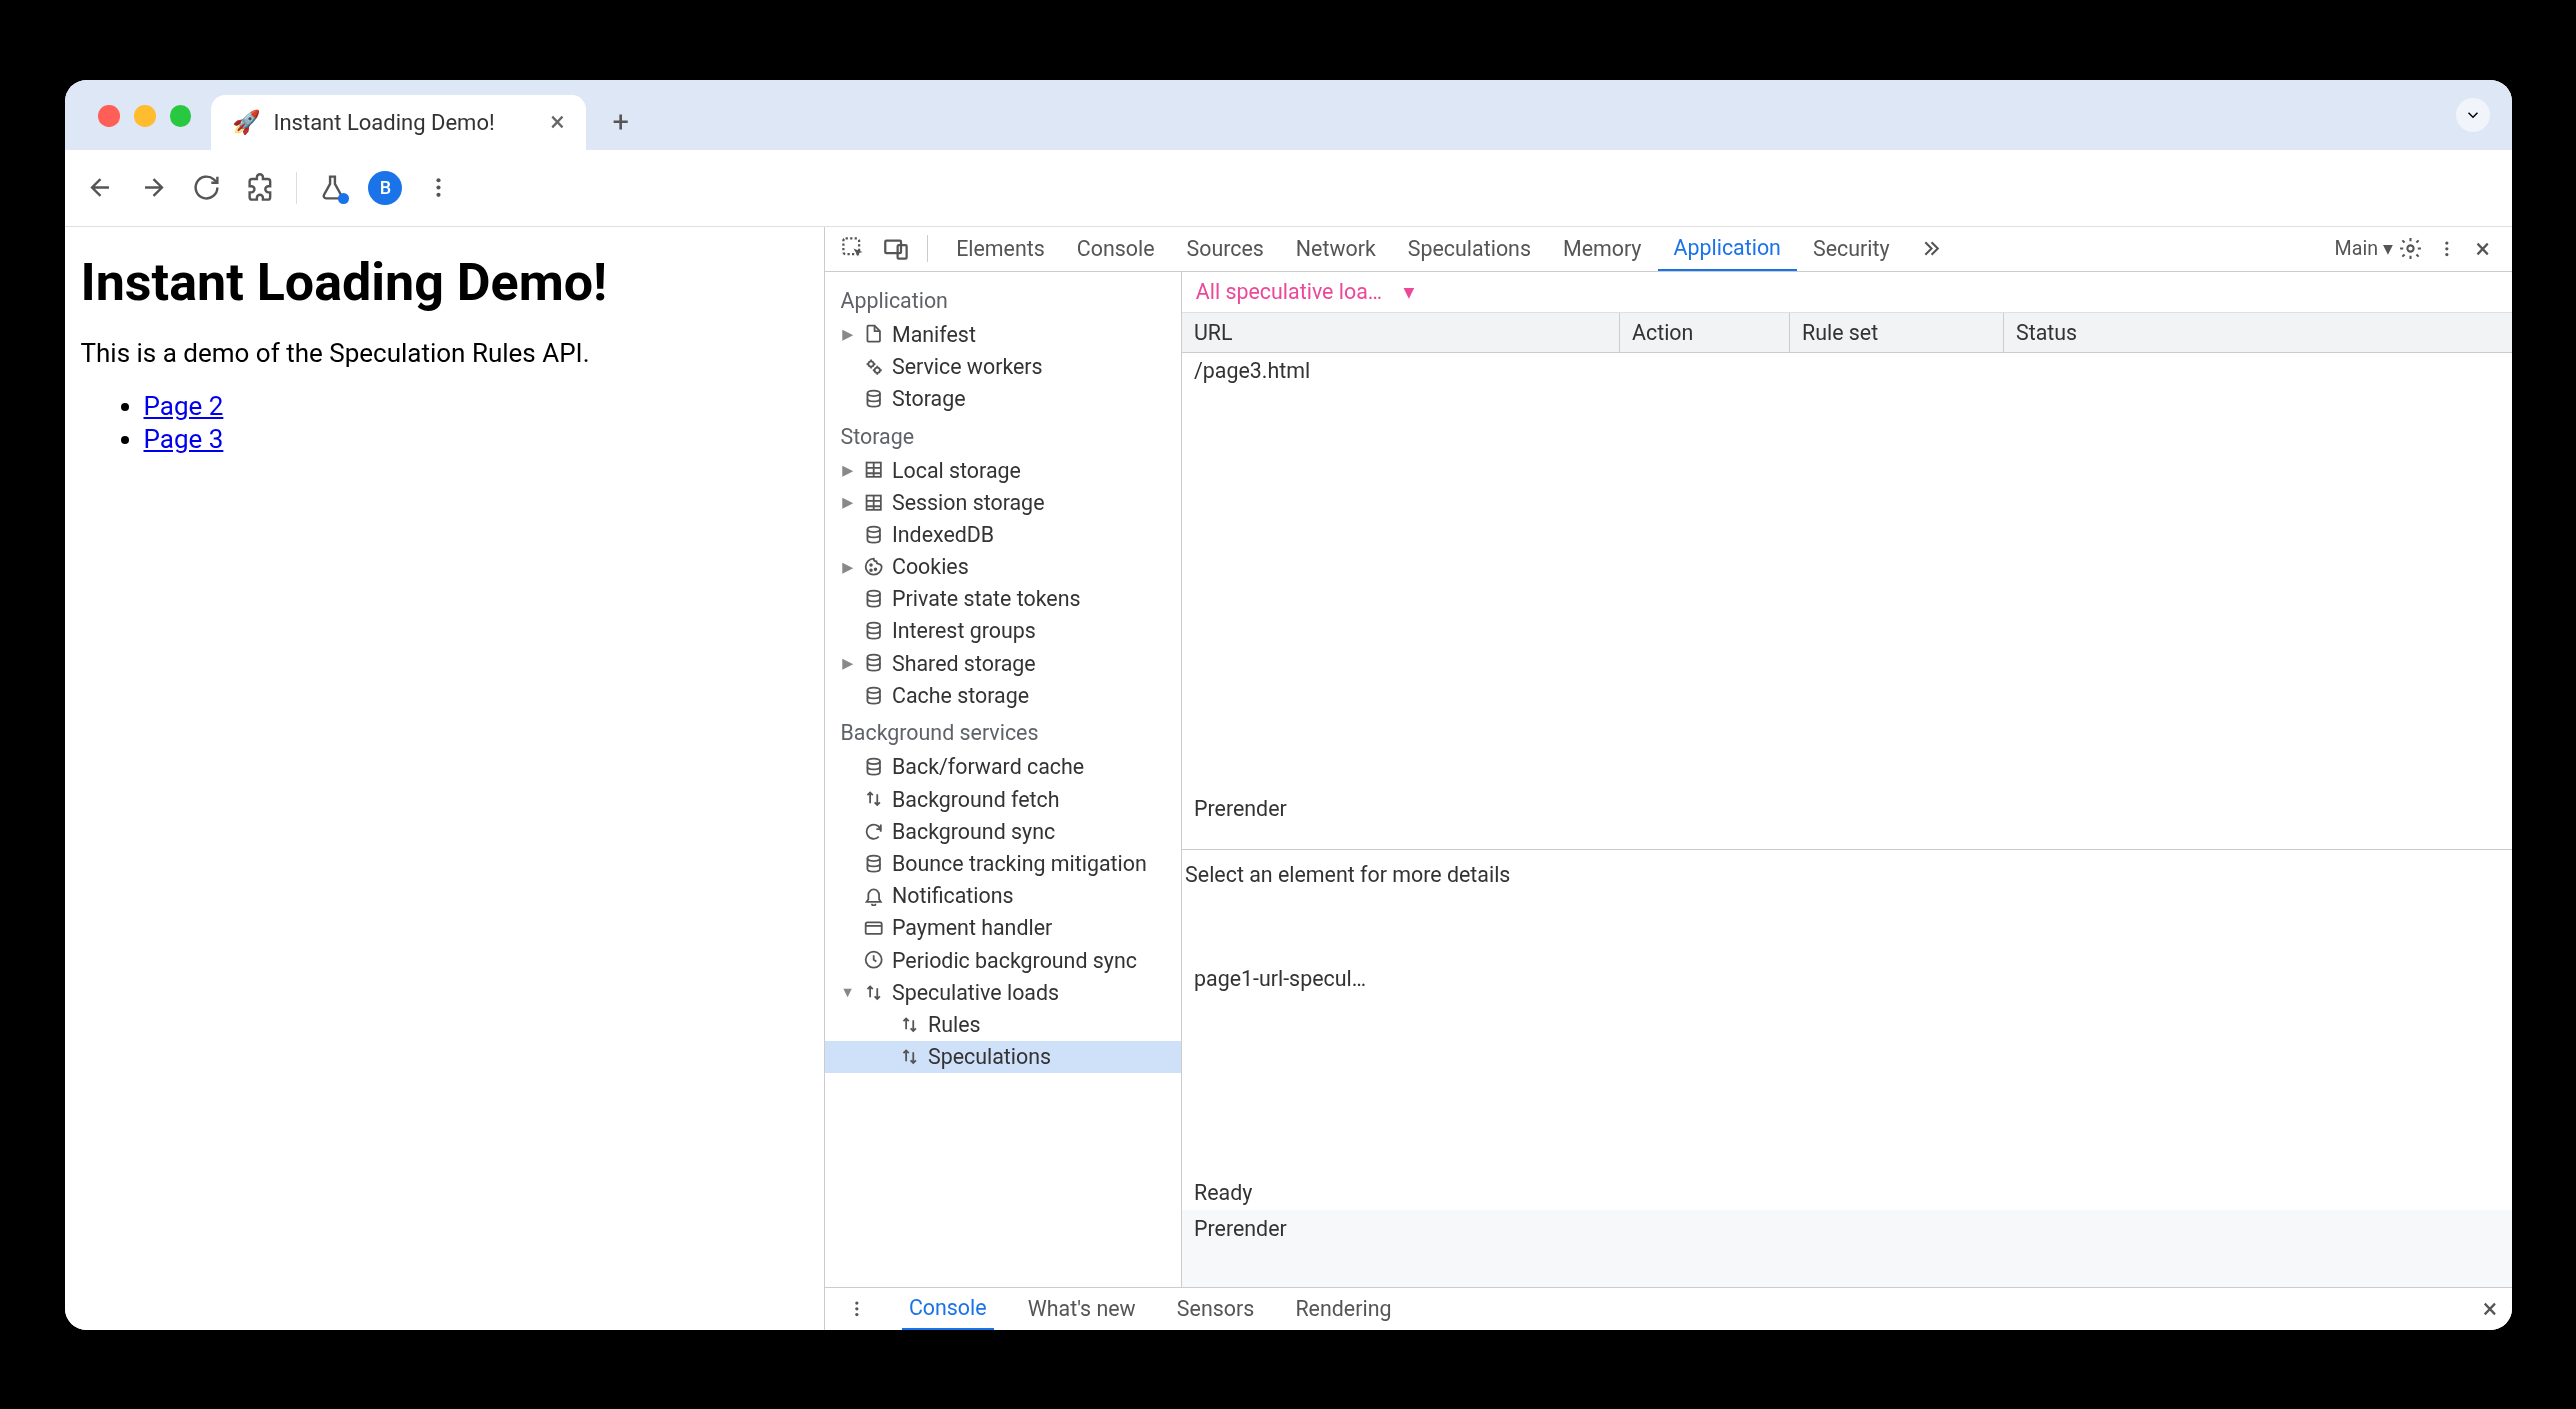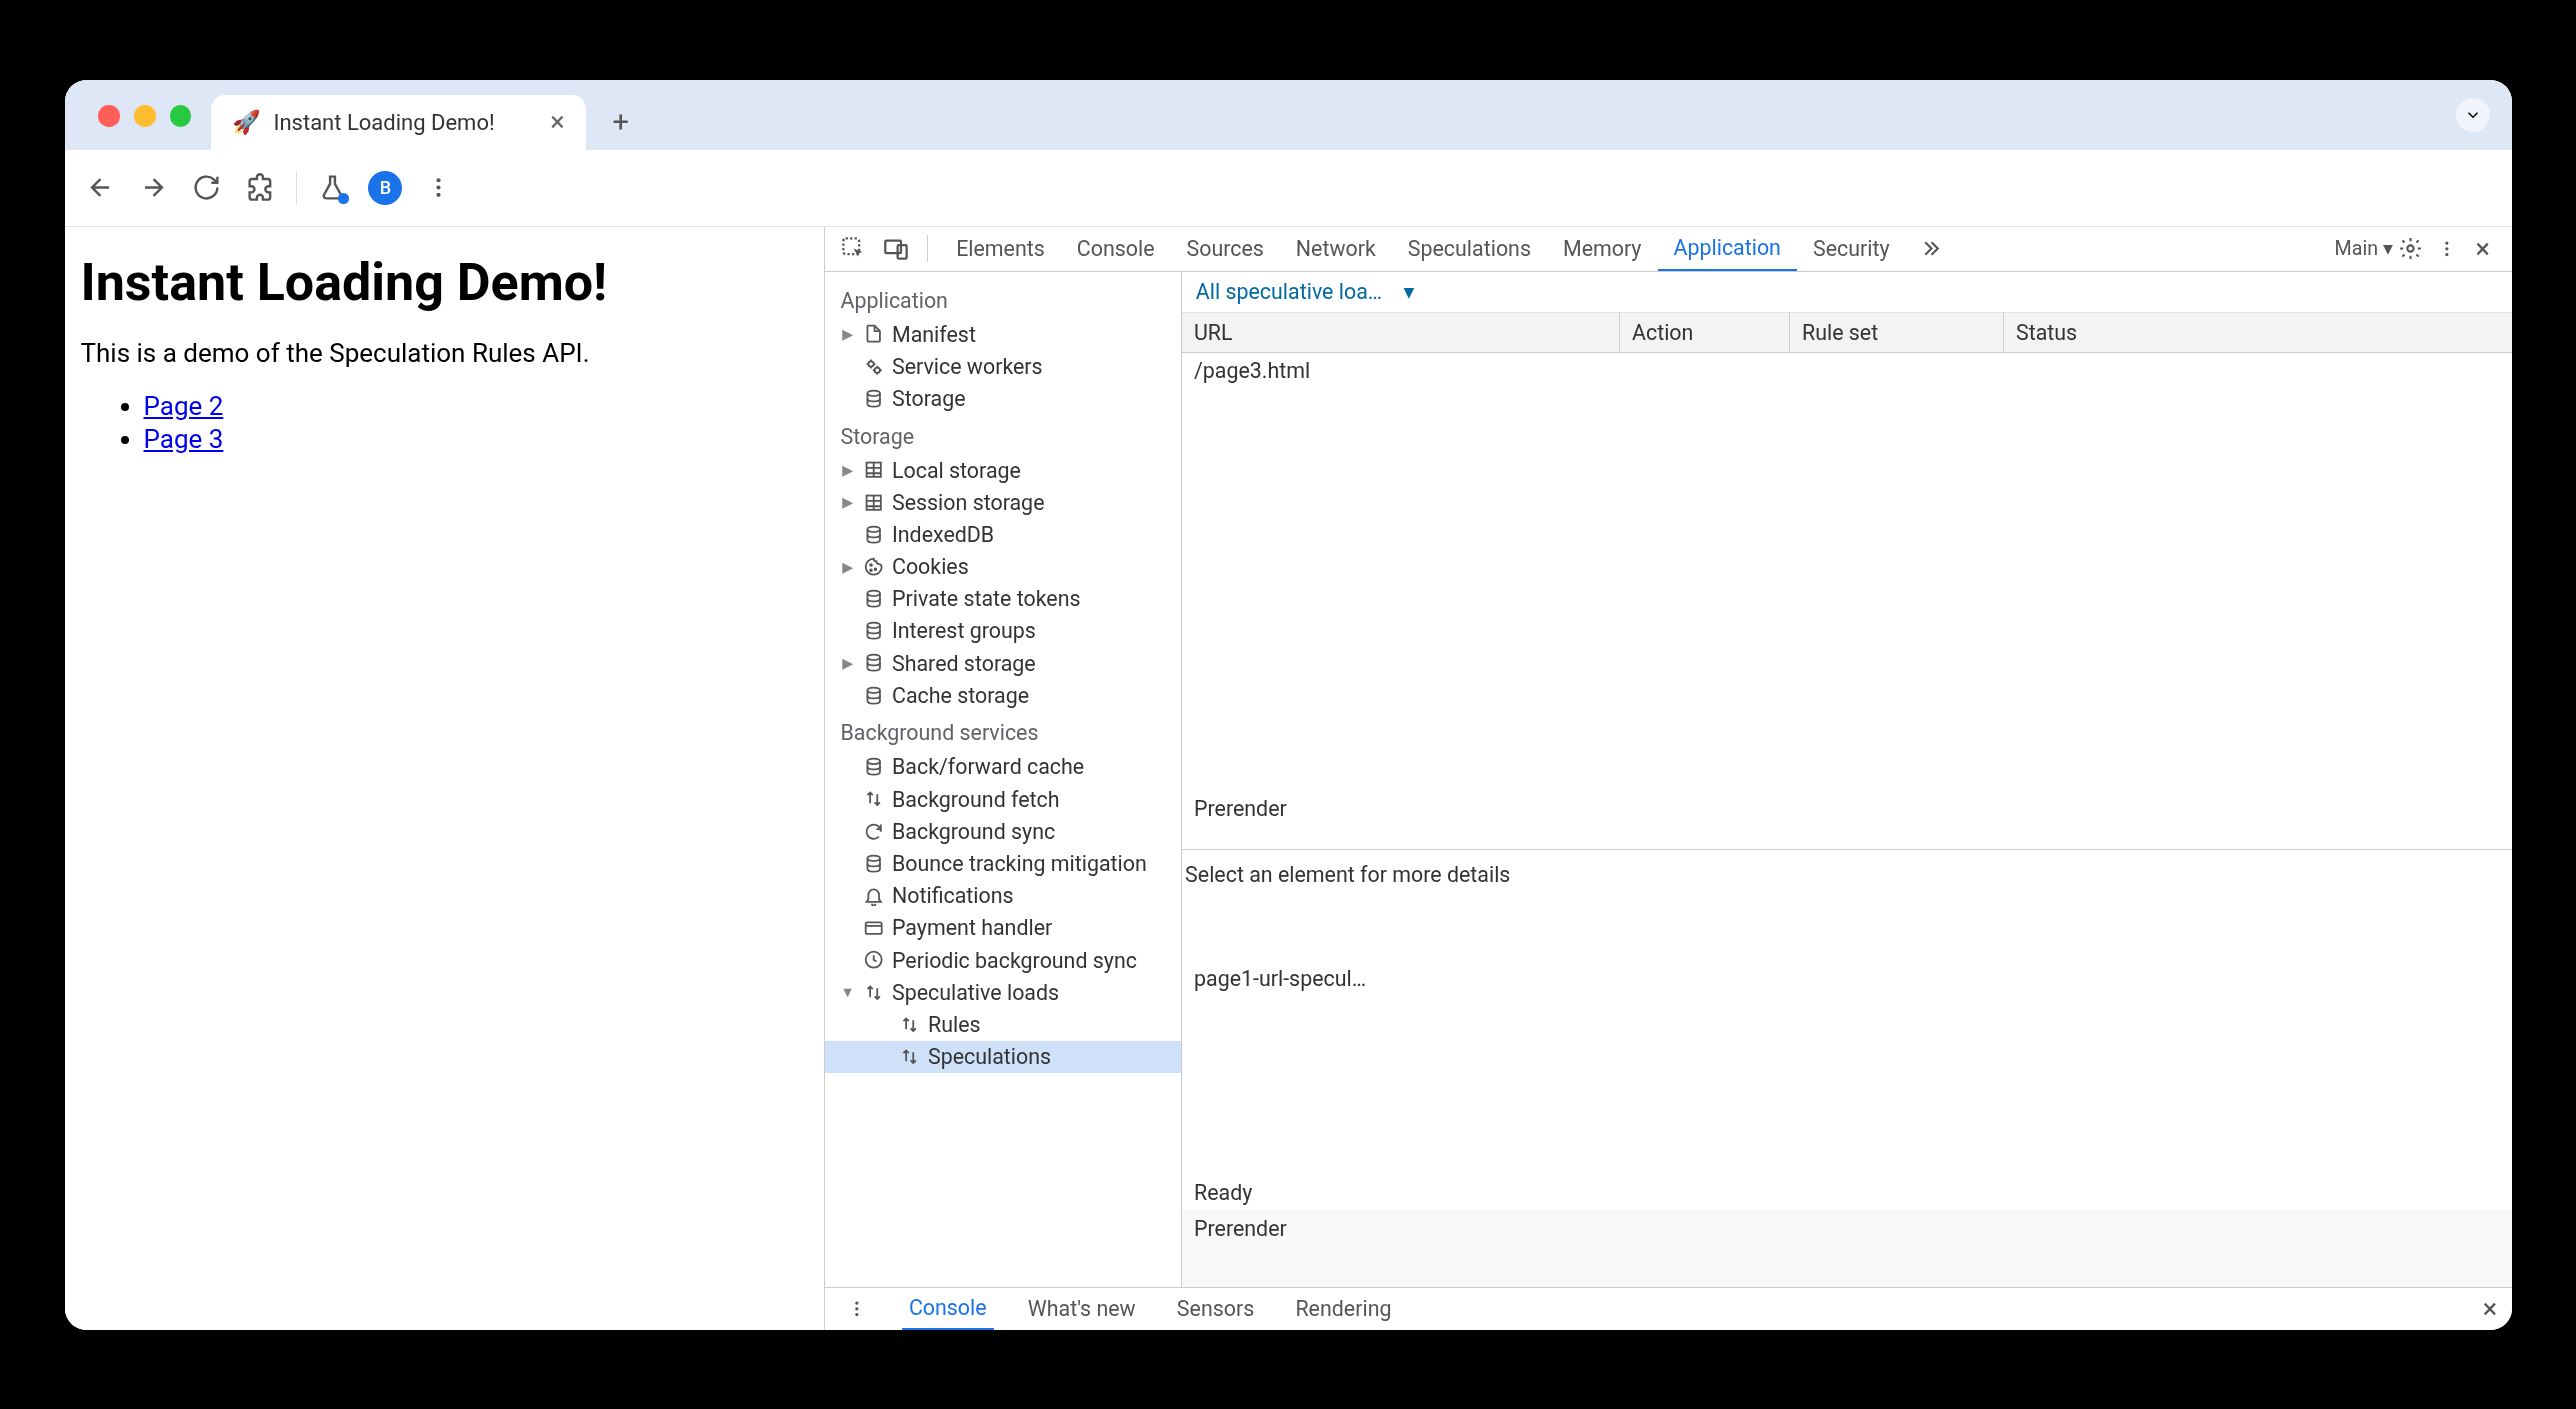--- a/index.html
+++ b/index.html
@@ -48,21 +48,21 @@
 .dt-sidebar { width: 357px; border-right: 0.9px solid #ccc; overflow-y: auto; padding-top: 7.1px; }
 .sb-section { font-size: 21.4px; color: #5f6368; padding: 9px 16px 5.4px; }
 .sb-item { display: flex; align-items: center; padding: 3.6px 0 3.6px 16px; font-size: 21.4px; color: #333; cursor: pointer; gap: 7.1px; }
 .sb-item.selected { background: #cfe0f9; }
 .sb-arrow { width: 14.3px; display: inline-flex; justify-content: center; color: #888; font-size: 14.3px; }
 .sb-noarrow { width: 14.3px; display: inline-block; }
 .sb-icon { width: 23px; height: 23px; display: inline-flex; align-items: center; justify-content: center; color: #555; }
 .sb-icon svg { width: 21.4px; height: 21.4px; }
 .sb-indent2 { padding-left: 52px; }
 .dt-main { flex: 1; display: flex; flex-direction: column; }
-.dt-filter { height: 41px; border-bottom: 0.9px solid #e0e0e0; display: flex; align-items: center; padding: 0 14.3px; font-size: 21.4px; color: #0369a1; gap: 21.4px; }
+.dt-filter { height: 41px; border-bottom: 0.9px solid #e0e0e0; display: flex; align-items: center; padding: 0 14.3px; font-size: 21.4px; color: #ec4899; gap: 21.4px; }
 .dt-table { border-bottom: 0.9px solid #ccc; }
 .dt-thead { display: flex; background: #f1f3f4; border-bottom: 0.9px solid #ccc; }
 .dt-th { padding: 7.1px 12.5px; font-size: 21.4px; color: #333; border-right: 0.9px solid #ccc; }
 .dt-th:last-child { border-right: none; }
 .dt-row { display: flex; flex-direction: column; }
 .dt-row.even { background: #f6f8fa; }
 .dt-td { padding: 5.4px 12.5px; font-size: 21.4px; color: #333; border-right: 0.9px solid transparent; white-space: nowrap; overflow: hidden; text-overflow: ellipsis; }
 .col-url { flex: 0 0 438px; }
 .col-action { flex: 0 0 170px; }
 .col-rule { flex: 0 0 214px; }

